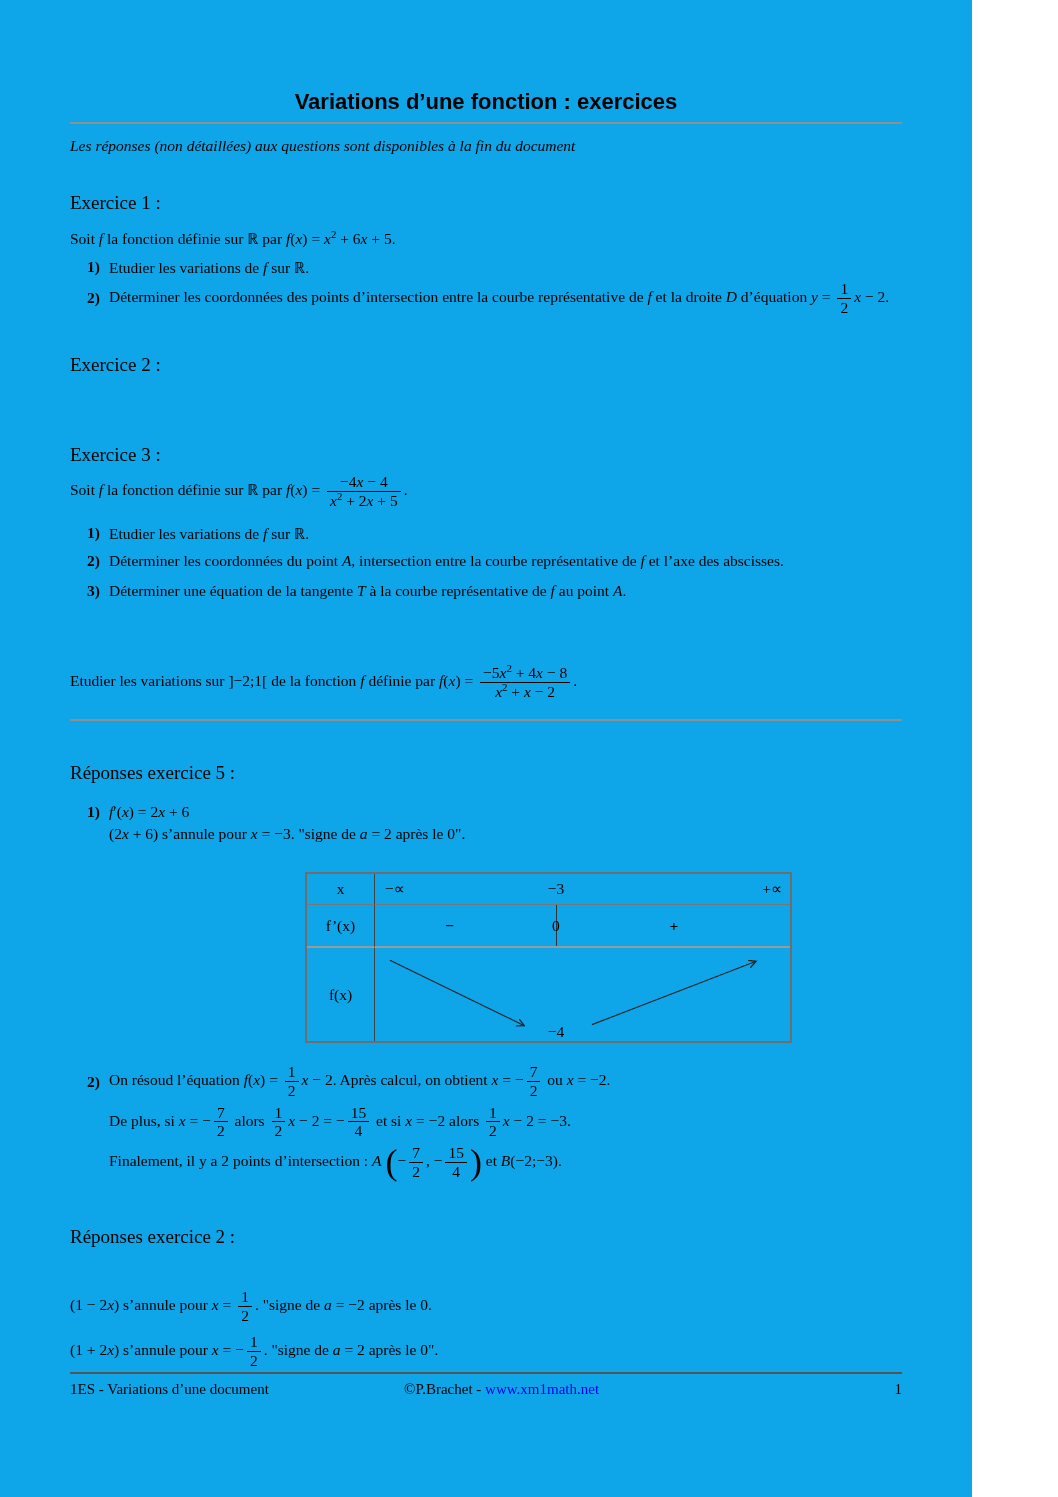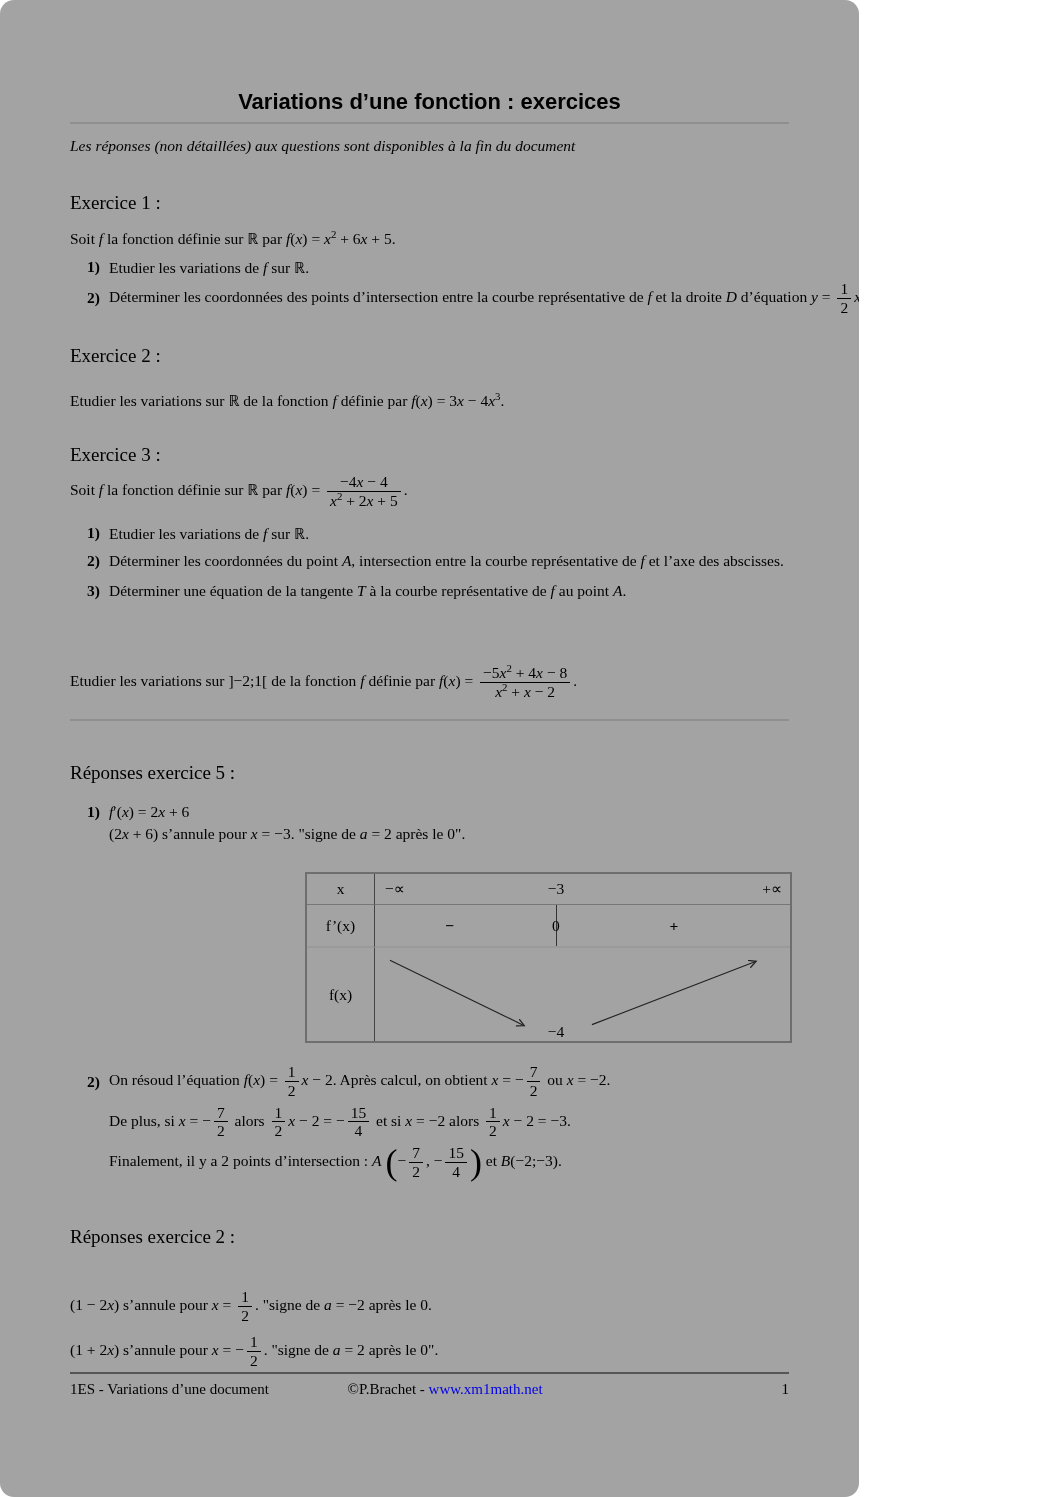--- a/index.html
+++ b/index.html
@@ -1,17 +1,17 @@
 <!DOCTYPE html>
 <html><head>
 <meta charset="utf-8">
 <style>
   html,body{margin:0;padding:0;background:#fff;}
-  .page{position:relative;width:859px;height:1497px;background:#a3a3a3;overflow:hidden;
-        font-family:"Liberation Serif",serif;font-size:15.5px;color:#000;border-radius:14px;}
+  .page{position:relative;width:972px;height:1497px;background:#0ea5e9;overflow:hidden;
+        font-family:"Liberation Serif",serif;font-size:15.5px;color:#000;}
   .abs{position:absolute;left:70px;right:70px;}
   .title{font-family:"Liberation Sans",sans-serif;font-size:22px;font-weight:bold;
          text-align:center;margin:0;}
   .rule{height:2px;background:#8f8f8f;}
   .rulef{height:1.5px;background:#555;}
   .subtitle{font-style:italic;text-align:left;font-size:15.5px;}
   .h{font-family:Liberation Serif, serif;font-size:19px;font-weight:normal;margin:0;}
   .item{display:flex;align-items:center;}
   .inum{font-weight:bold;flex:0 0 30px;text-align:right;margin-right:9px;}
   .itxt{flex:1 1 auto;}
@@ -52,22 +52,21 @@
   <div class="abs" style="top:227px">Soit <i>f</i> la fonction définie sur ℝ par <i>f</i>(<i>x</i>) = <i>x</i><sup>2</sup> + 6<i>x</i> + 5.</div>
   <div class="abs item" style="top:256px">
     <span class="inum">1)</span>
     <span class="itxt">Etudier les variations de <i>f</i> sur ℝ.</span>
   </div>
   <div class="abs item" style="top:280px">
     <span class="inum">2)</span>
     <span class="itxt nowrap">Déterminer les coordonnées des points d’intersection entre la courbe représentative de <i>f</i> et la droite <i>D</i> d’équation <i>y</i> = <span class="frac"><span class="fn">1</span><span class="fd">2</span></span><i>x</i> − 2.</span>
   </div>
 
-  <h2 class="abs h" style="top:345px">Exercice 2 :</h2>
-  <div class="abs" style="top:389px">Etudier les variations sur ℝ de la fonction <i>f</i> définie par <i>f</i>(<i>x</i>) = 3<i>x</i> − 4<i>x</i><sup>3</sup>.</div>
+  <h2 class="abs h" style="top:354px">Exercice 2 :</h2>
 
   <h2 class="abs h" style="top:444px">Exercice 3 :</h2>
   <div class="abs" style="top:473px">Soit <i>f</i> la fonction définie sur ℝ par <i>f</i>(<i>x</i>) = <span class="frac"><span class="fn">−4<i>x</i> − 4</span><span class="fd"><i>x</i><sup>2</sup> + 2<i>x</i> + 5</span></span>.</div>
   <div class="abs item" style="top:522px">
     <span class="inum">1)</span>
     <span class="itxt">Etudier les variations de <i>f</i> sur ℝ.</span>
   </div>
   <div class="abs item" style="top:552px">
     <span class="inum">2)</span>
     <span class="itxt">Déterminer les coordonnées du point <i>A</i>, intersection entre la courbe représentative de <i>f</i> et l’axe des abscisses.</span>

